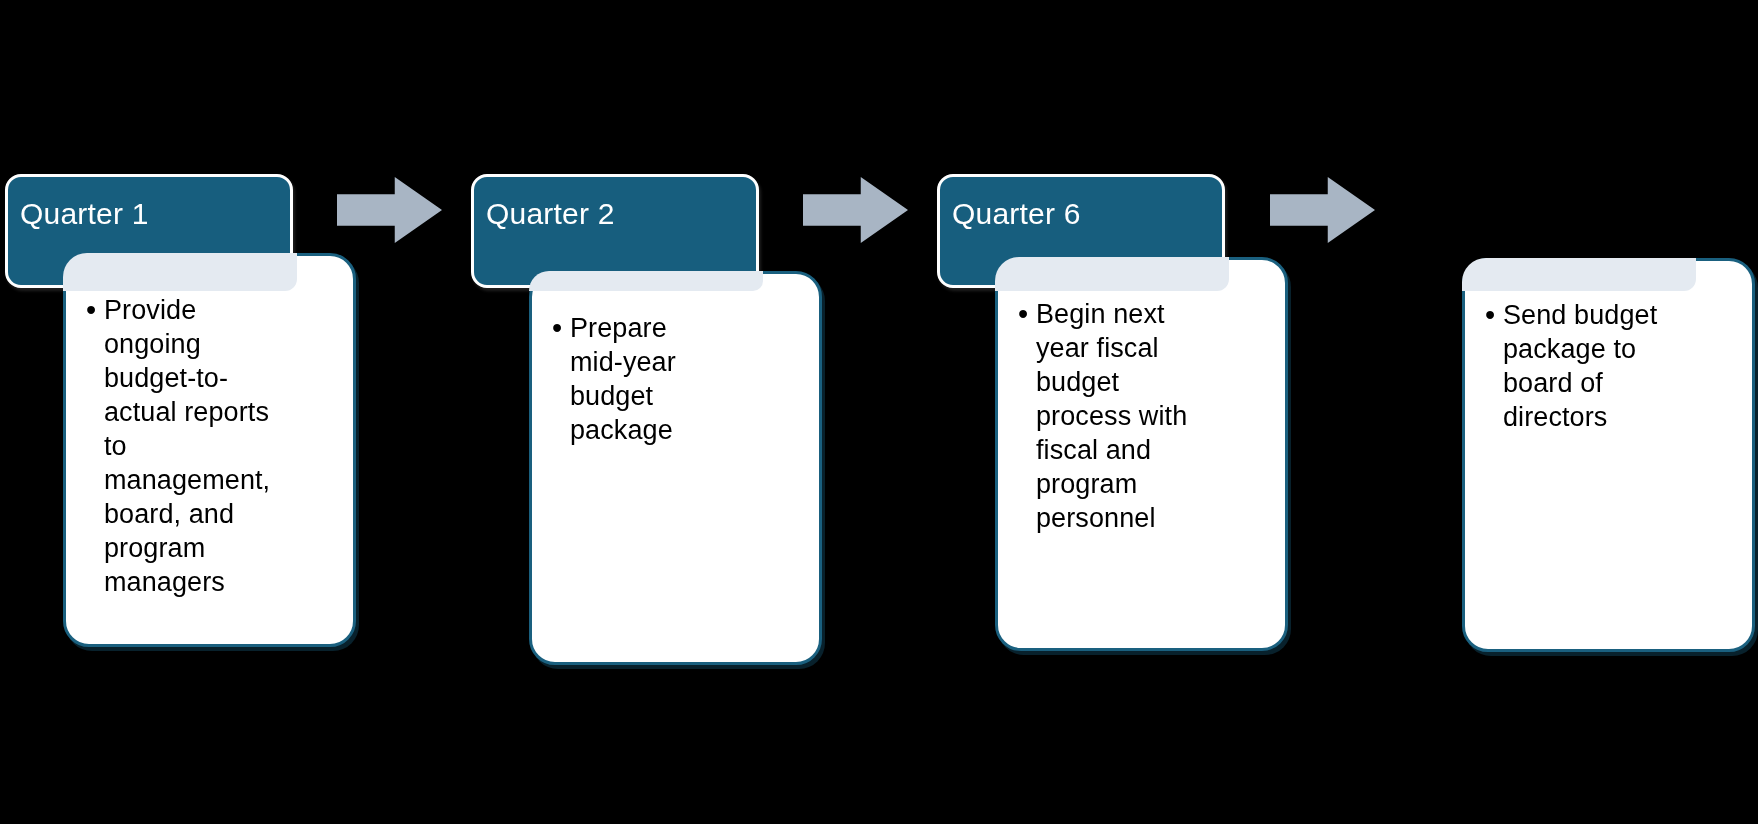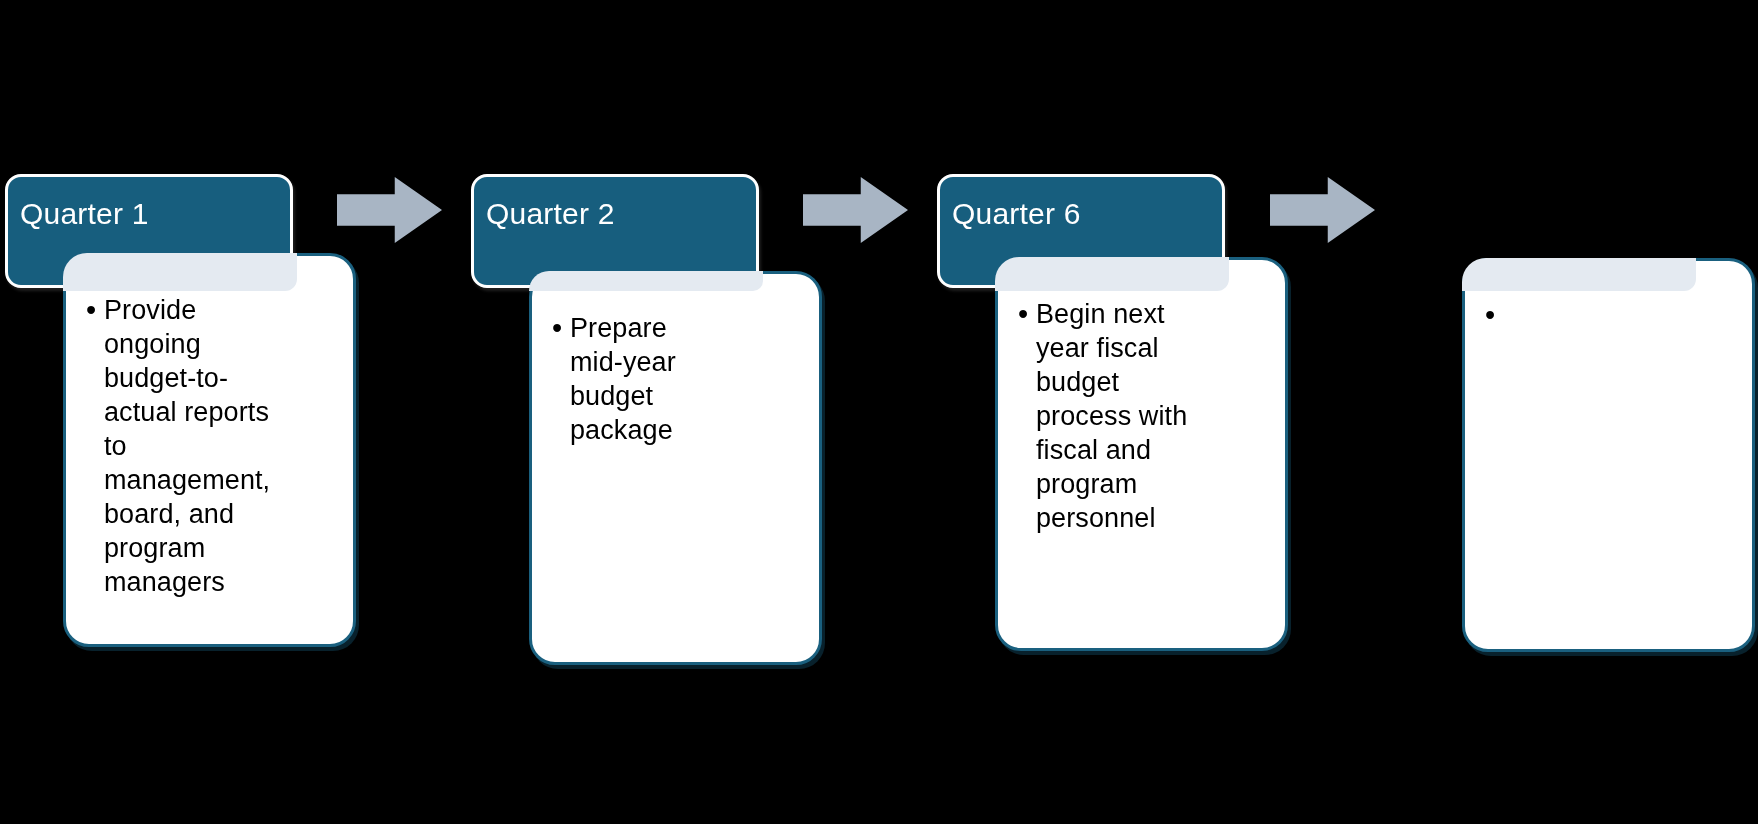--- a/index.html
+++ b/index.html
@@ -130,17 +130,21 @@
     </ul>
   </div>
 
   <div class="arrow a2"></div>
 
   <div class="card q3">
     <div class="band"></div>
     <ul class="bullets">
       <li>
         <span class="dot">•</span>
+        <span class="btext">Send budget
+package to
+board of
+directors</span>
       </li>
     </ul>
   </div>
 
 </div>
 
 </body></html>

